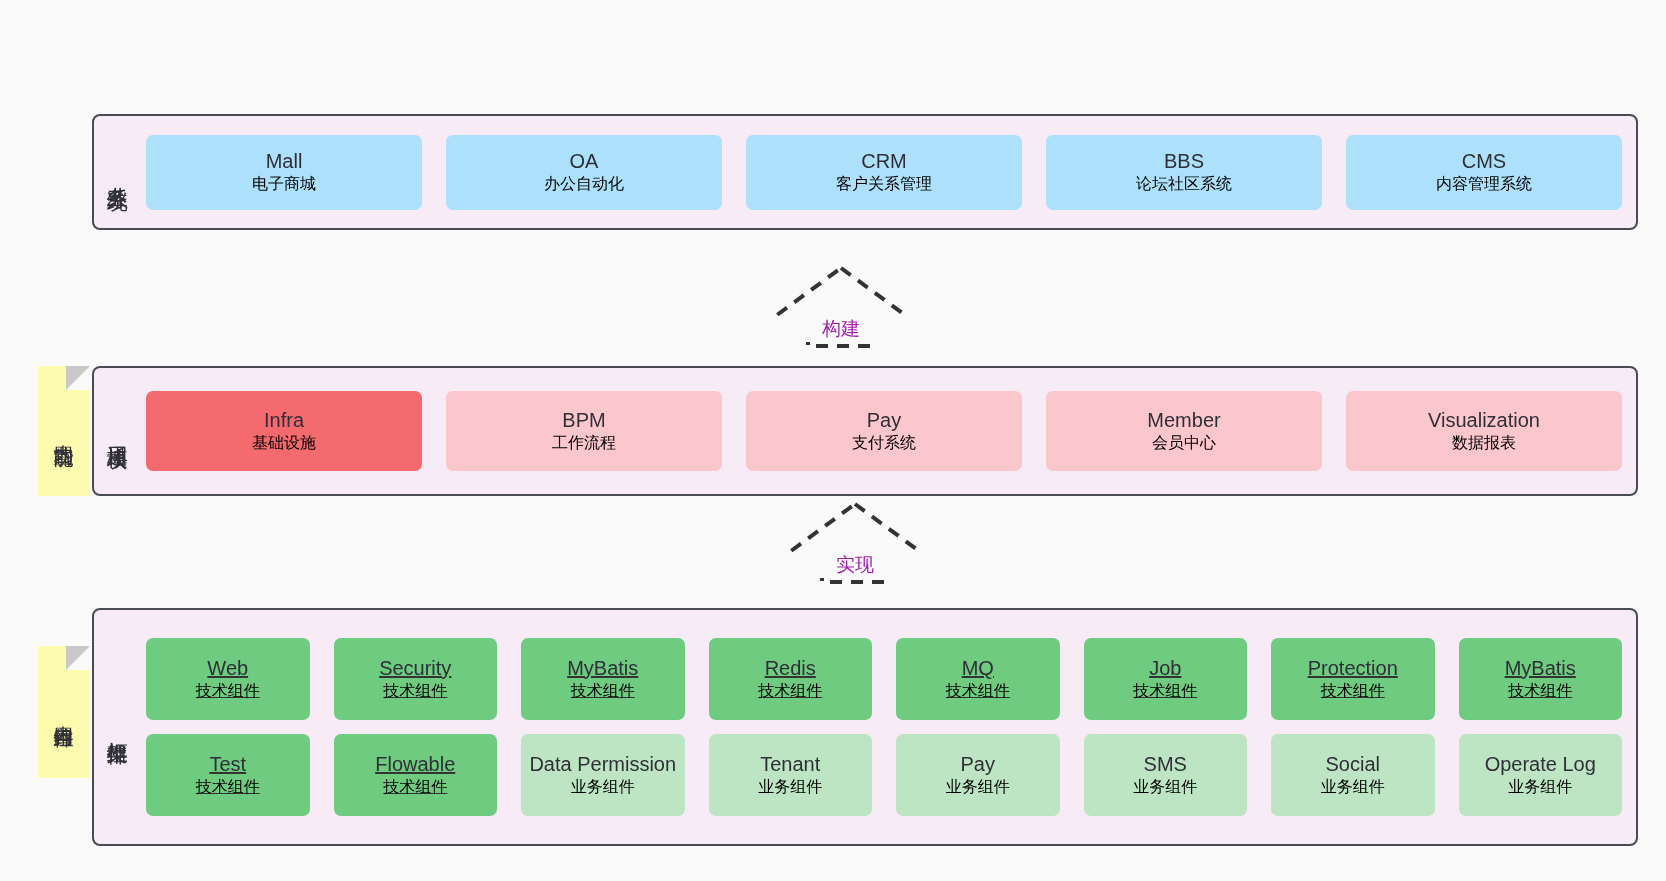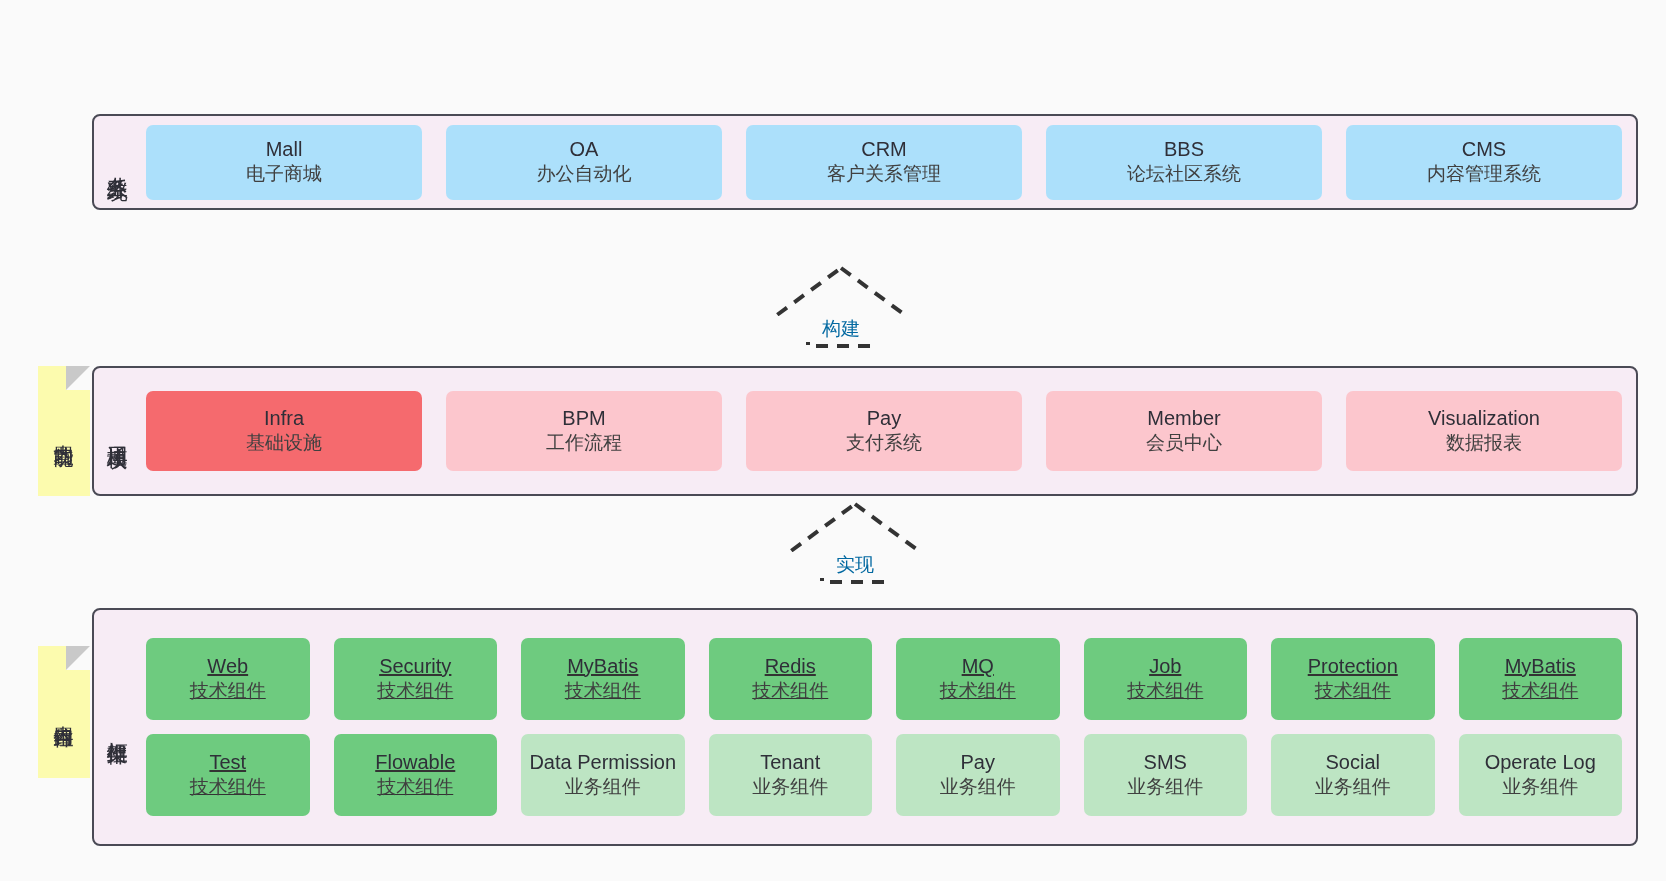--- a/index.html
+++ b/index.html
@@ -79,35 +79,35 @@
     padding: 4px 6px;
     min-width: 0;
   }
 
   .card .t-en {
     font-size: 20px;
     line-height: 1.28;
     color: #2f2f38;
   }
   .card .t-cn {
-    font-size: 19px;
+    font-size: 16px;
     line-height: 1.3;
-    color: #404040;
+    color: #000000;
   }
 
   
   .c-blue       { background: #ace0fb; }
   .c-red        { background: #f56a6e; }
   .c-pink       { background: #fcc6cd; }
   .c-green      { background: #6ecb7f; text-decoration: underline; }
   .c-lightgreen { background: #bde5c3; }
 
   
   #layer-business {
-    left: 92px;  top: 114px;  width: 1546px; height: 96px;
+    left: 92px;  top: 114px;  width: 1546px; height: 116px;
   }
   #layer-business .card { height: 75px; }
 
   #layer-common {
     left: 92px;  top: 366px;  width: 1546px; height: 130px;
   }
   #layer-common .card { height: 80px; }
 
   #layer-framework {
     left: 92px;  top: 608px;  width: 1546px; height: 238px;
@@ -151,21 +151,21 @@
     position: absolute;
   }
   .connector svg { display: block; }
   .connector .conn-label {
     position: absolute;
     left: 0;
     right: 0;
     bottom: 6px;
     text-align: center;
     font-size: 19px;
-    color: #0369a1;
+    color: #a21caf;
     background: #fafafa;
     padding: 0 2px;
     white-space: nowrap;
     user-select: none;
   }
   #conn-build   { left: 756px; top: 262px; width: 170px; height: 86px; }
   #conn-realize { left: 770px; top: 498px; width: 170px; height: 86px; }
 </style>
 </head>
 <body>

